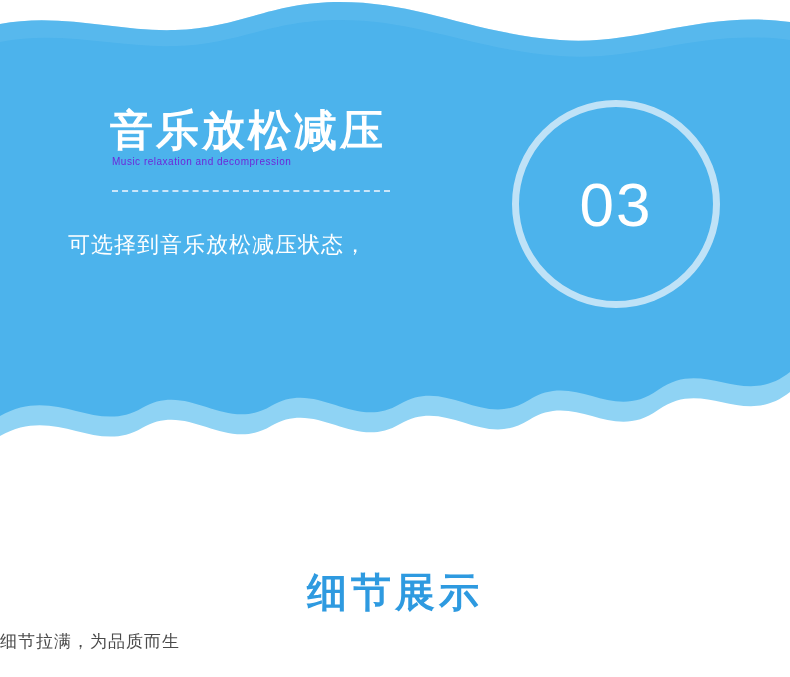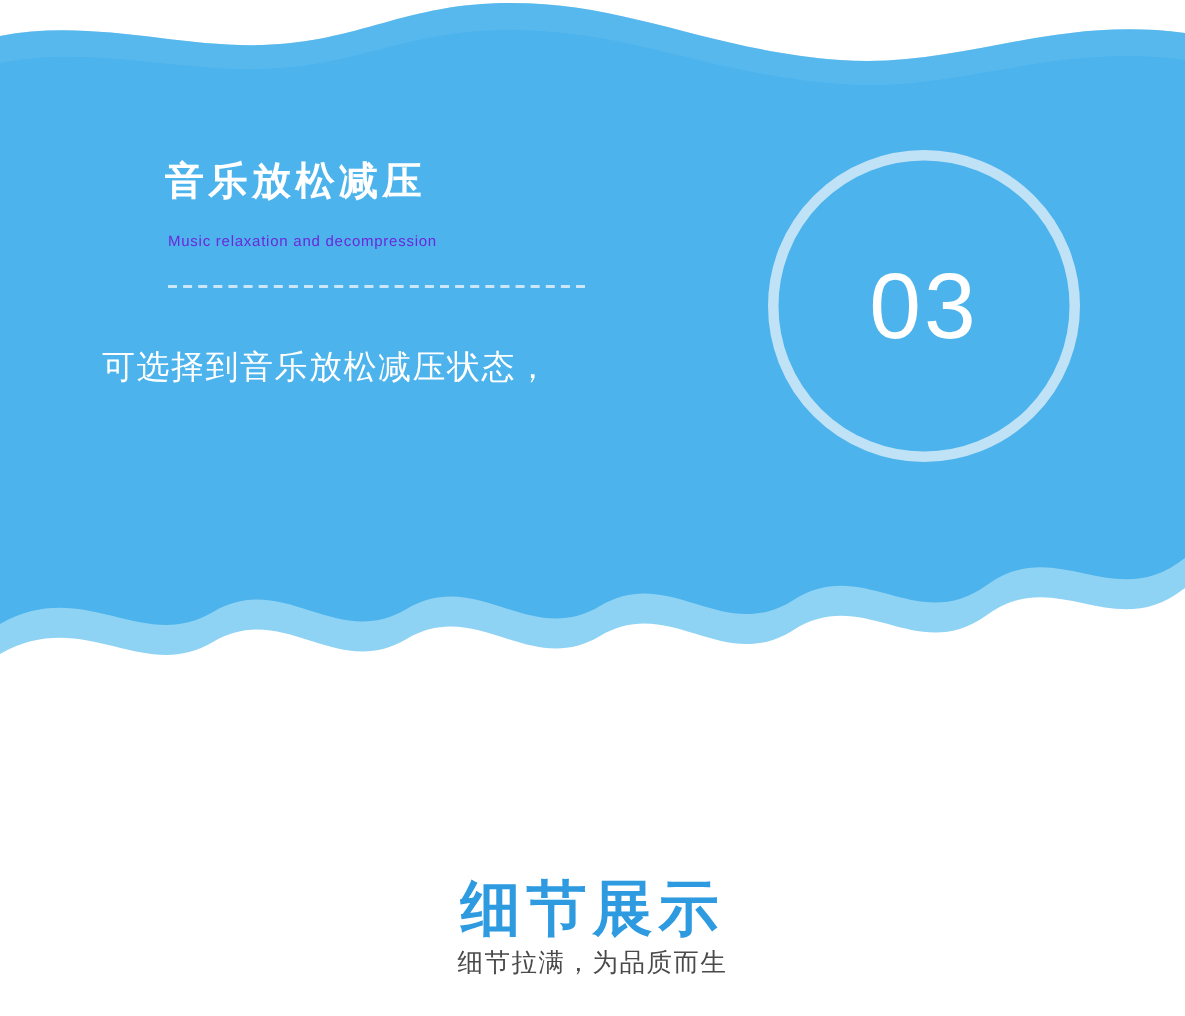--- a/index.html
+++ b/index.html
@@ -24,21 +24,21 @@
   #banner-content {
     position:absolute;
     left:0; top:0;
     width:790px; height:470px;
     pointer-events:none;
   }
 
   .b-title {
     position:absolute;
     left:110px; top:105px;
-    font-size:26px;
+    font-size:43px;
     font-weight:bold;
     color:#ffffff;
     letter-spacing:3px;
     line-height:1.2;
   }
   .b-subtitle {
     position:absolute;
     left:112px; top:156px;
     font-size:10px;
     color:#6d28d9;
@@ -89,27 +89,26 @@
   }
   .s-title {
     position:absolute;
     left:0; top:95px;
     width:790px;
     text-align:center;
     font-size:40px;
     font-weight:bold;
     color:#2e9ae0;
     letter-spacing:4px;
-    margin-top:13px;
   }
   .s-sub {
     position:absolute;
     left:0; top:160px;
     width:790px;
-    text-align:center;
+    text-align:left;
     font-size:17px;
     color:#4a4a4a;
     letter-spacing:1px;
   }
 </style>
 </head>
 <body>
 
 <div id="banner">
   <svg viewBox="0 0 790 470" preserveAspectRatio="none">

